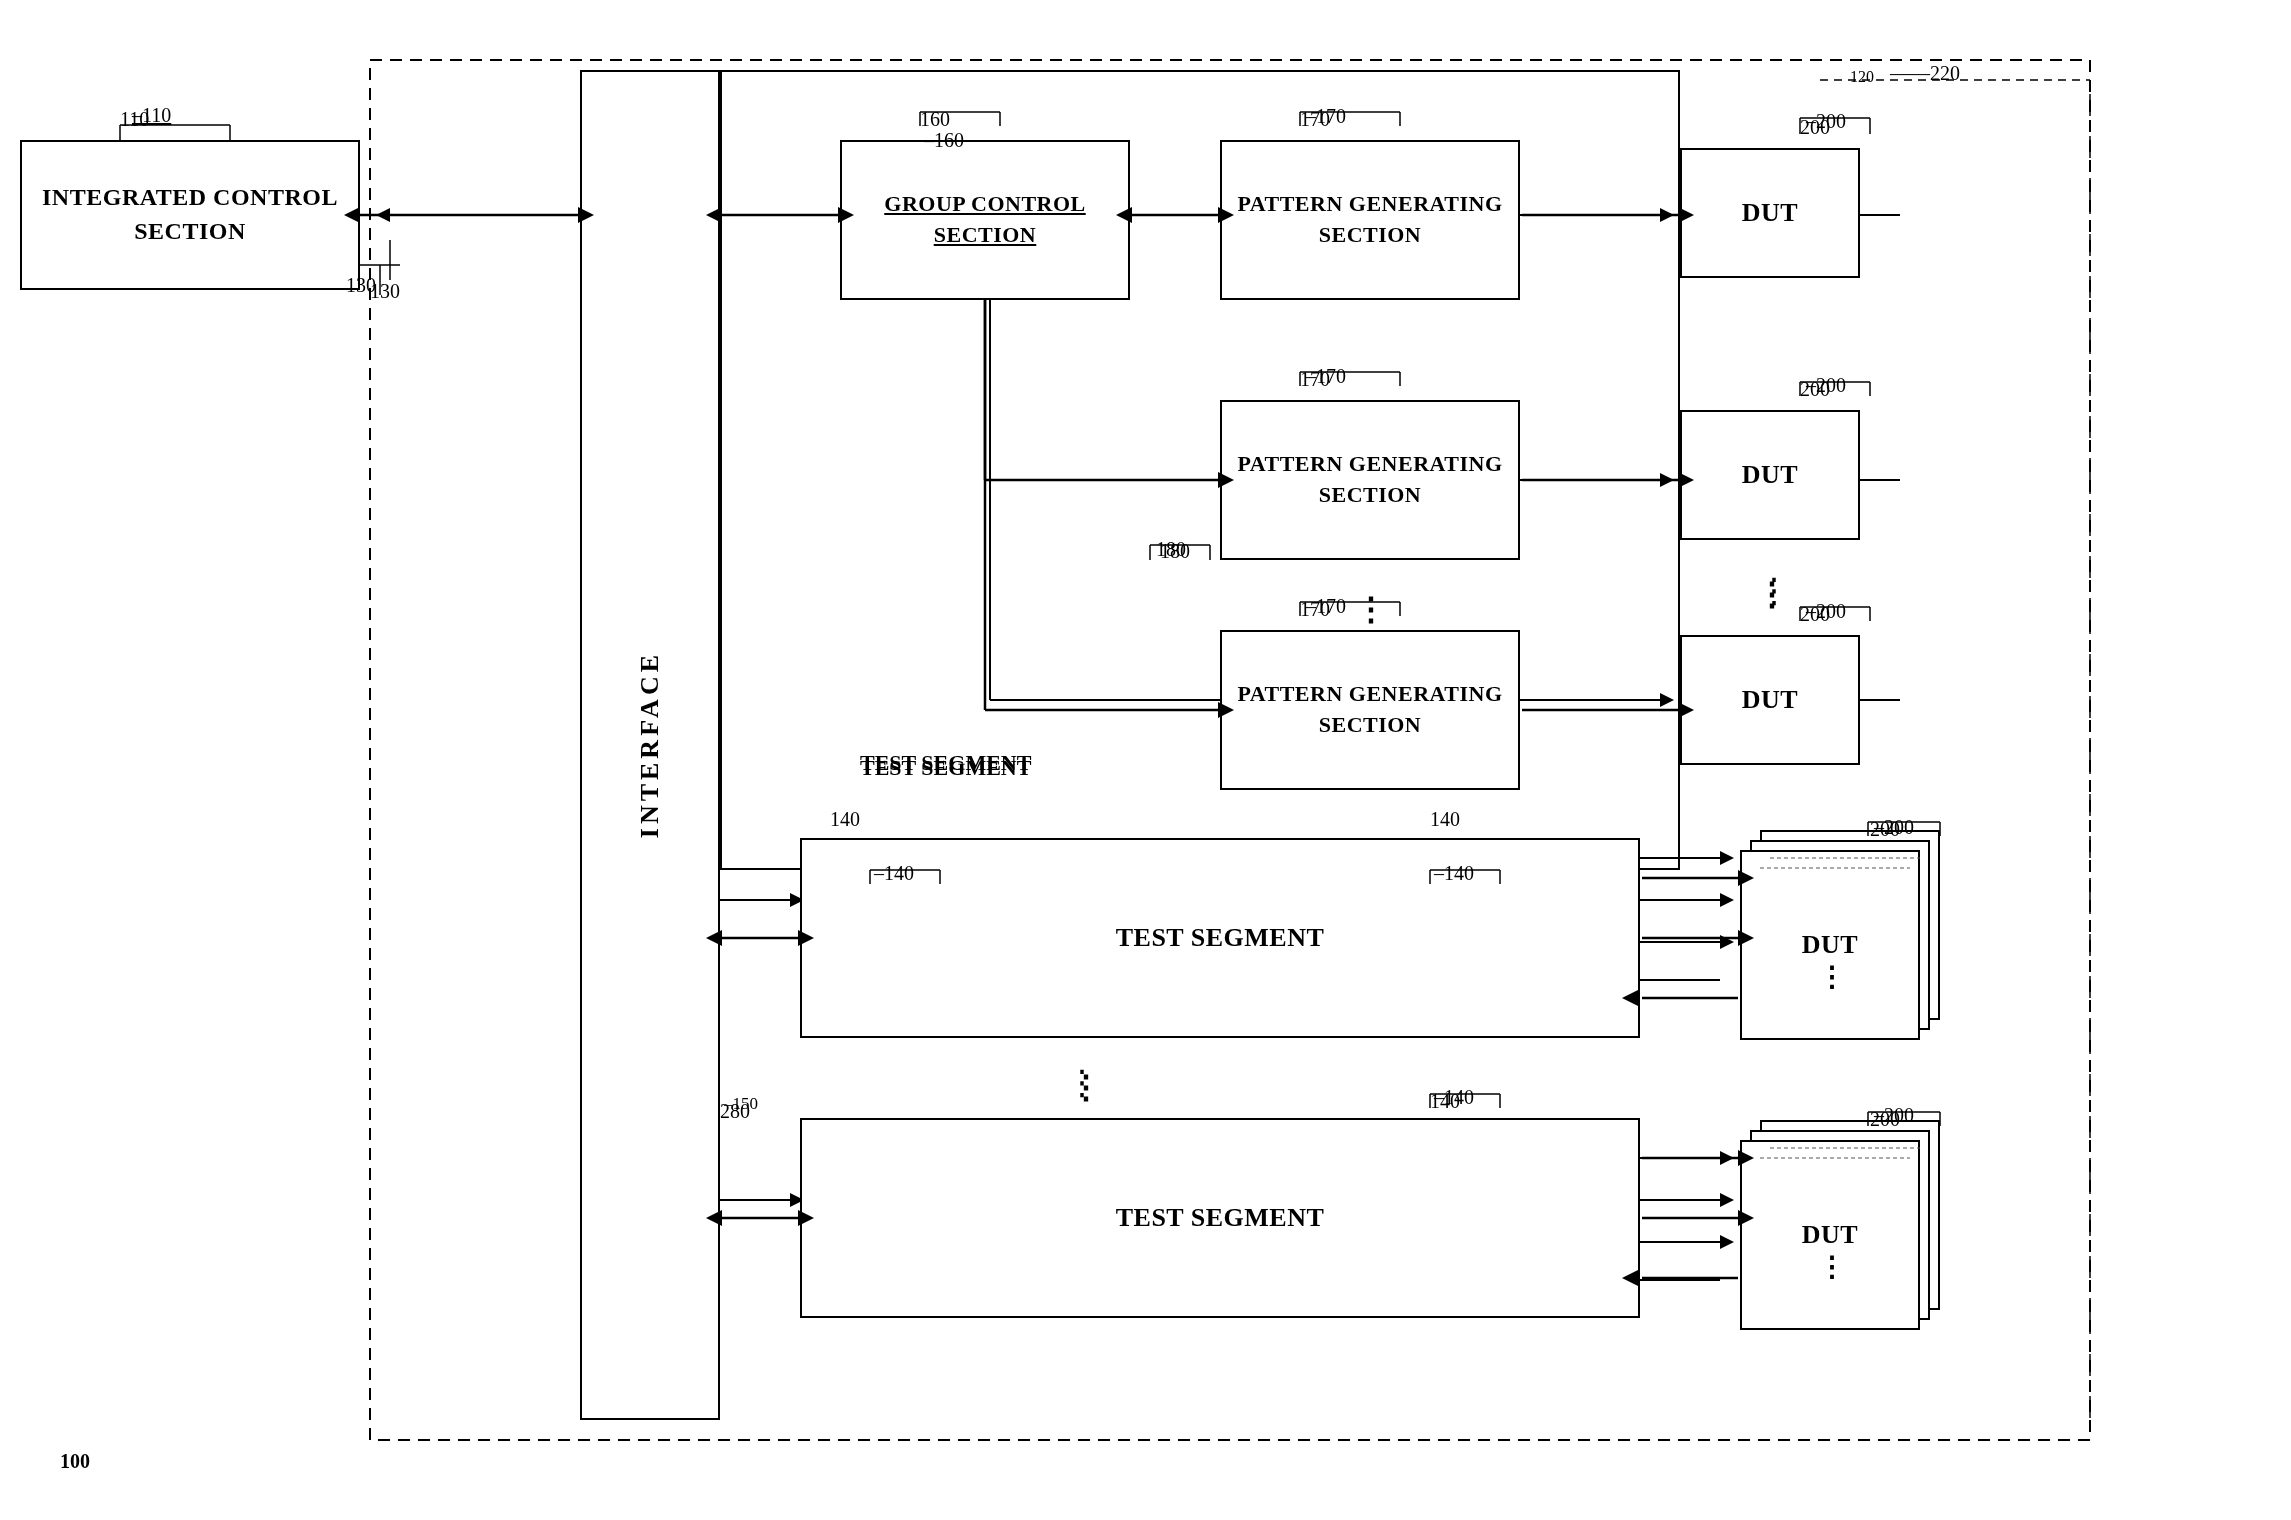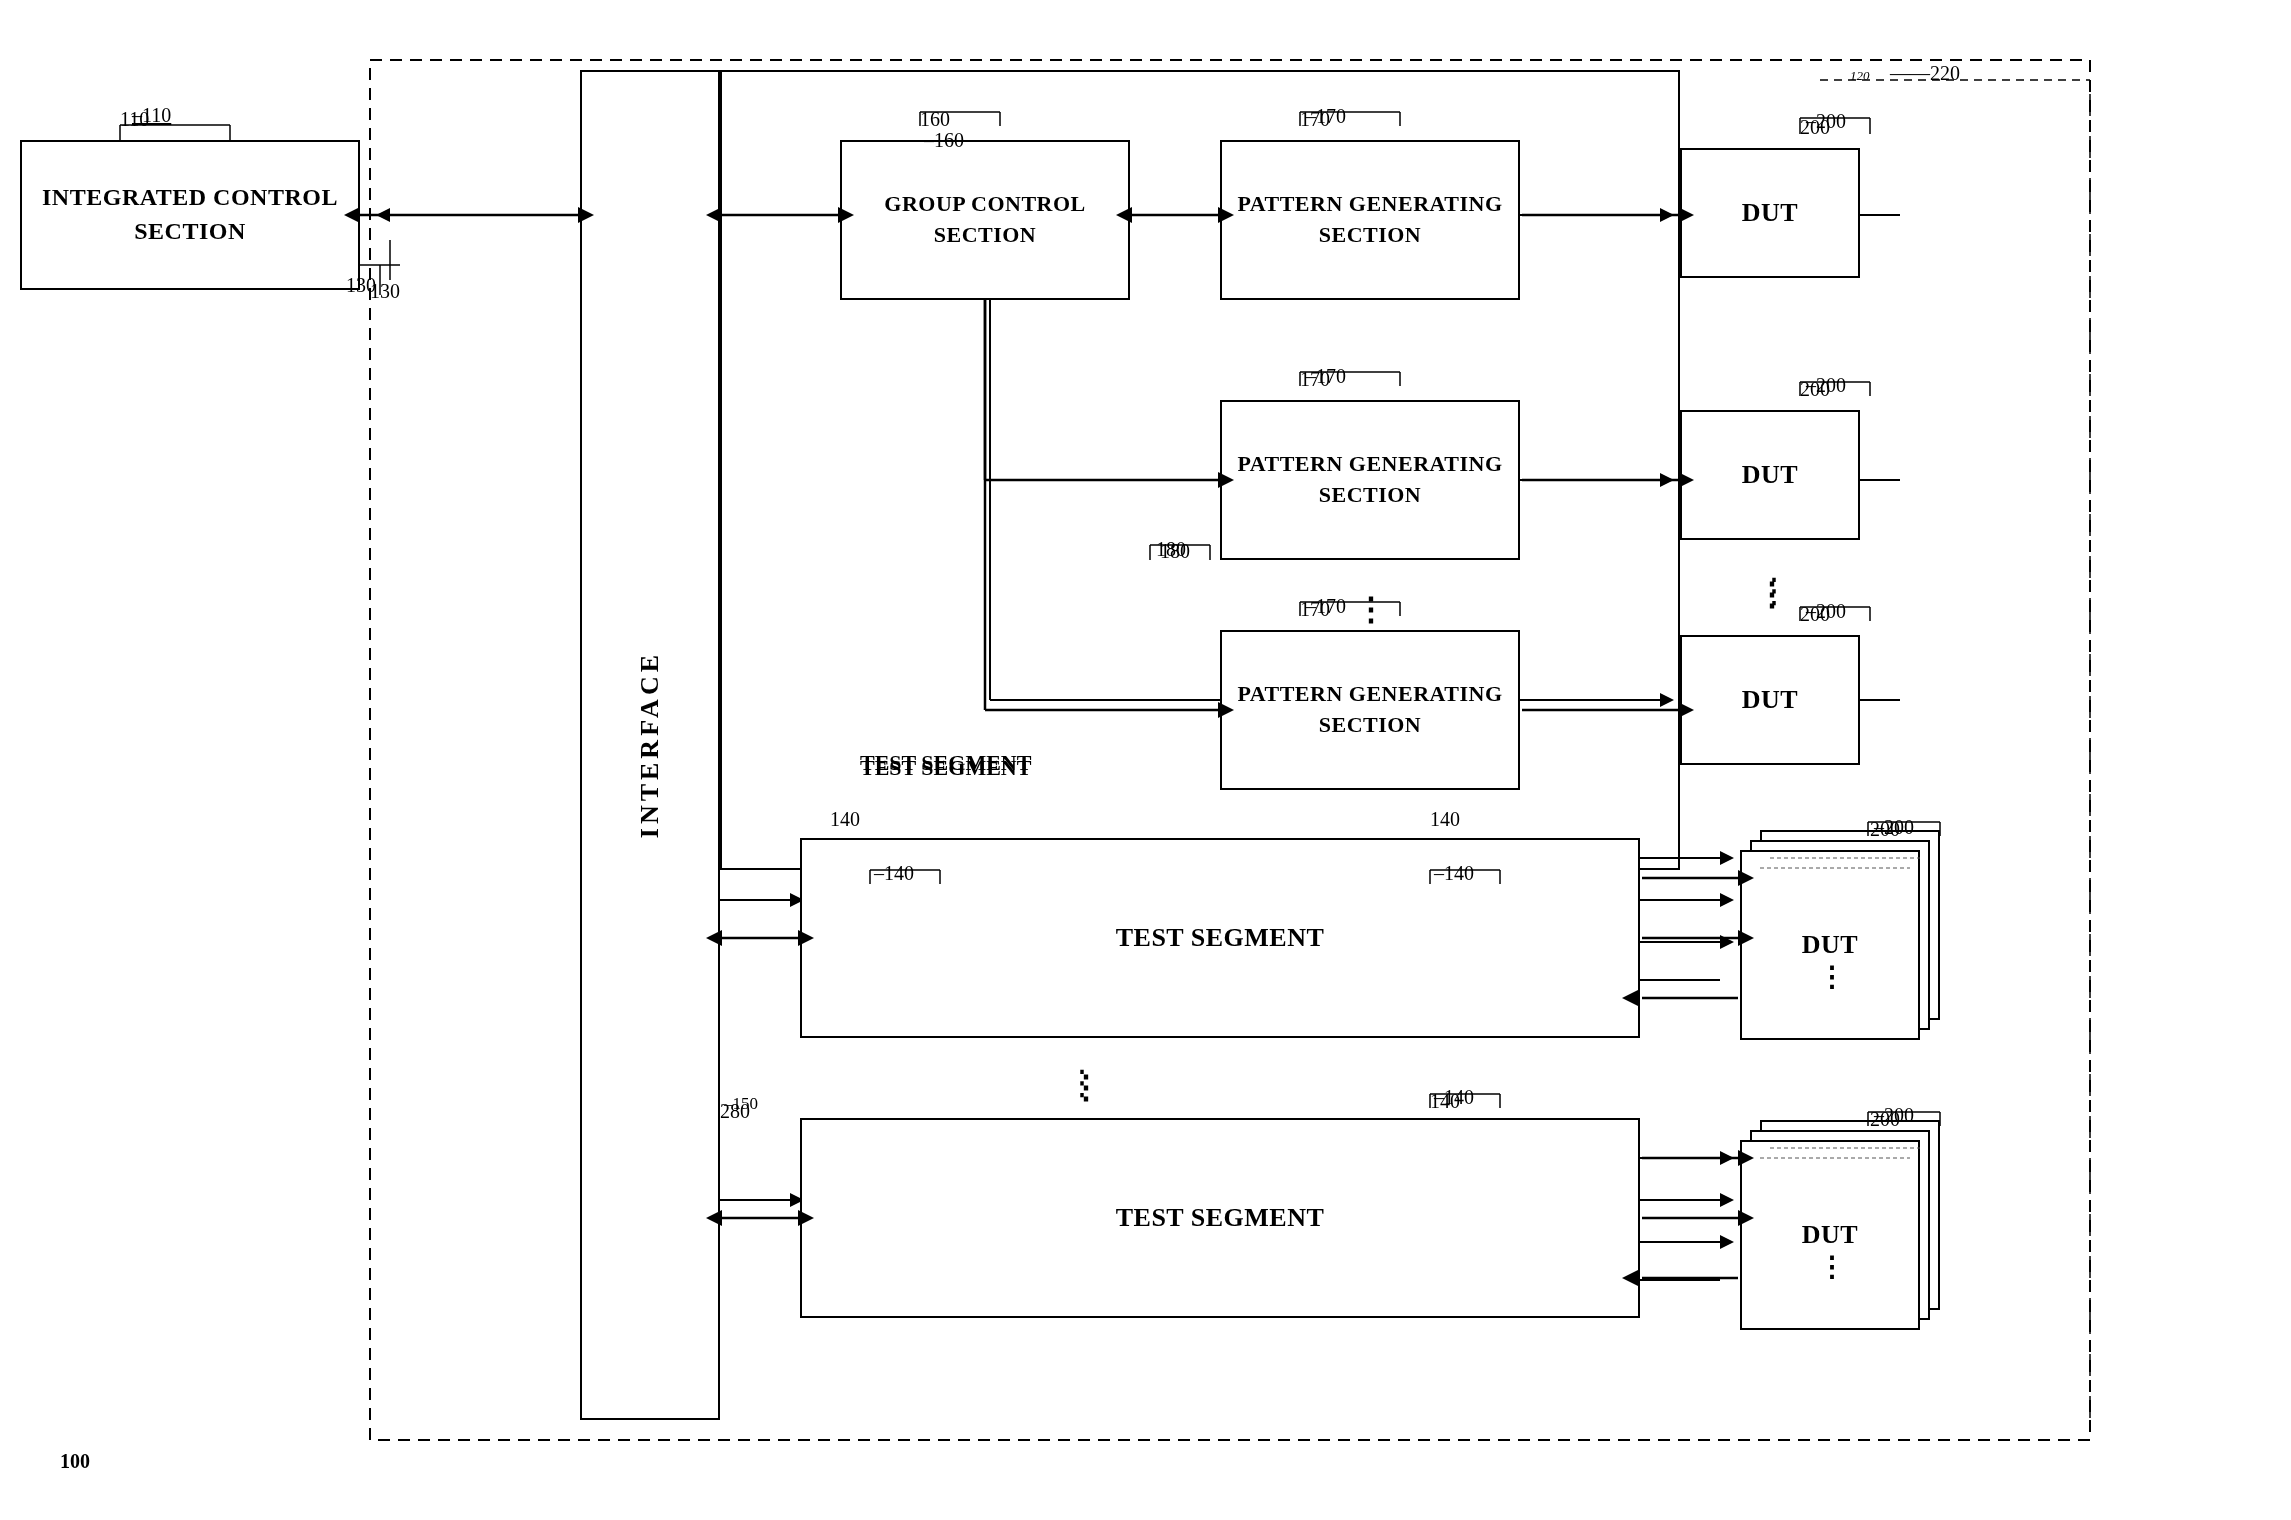--- a/index.html
+++ b/index.html
@@ -142,21 +142,21 @@
 
   <div class="label" style="left:370px; top:280px;">130</div>
 
   <div class="box" style="left:580px; top:70px; width:140px; height:1350px; font-size:26px; writing-mode:vertical-rl; text-orientation:mixed; letter-spacing:4px;">
     <span style="transform: rotate(180deg);">INTERFACE</span>
   </div>
 
   <div class="box box-dashed" style="left:720px; top:70px; width:960px; height:800px; background:transparent; border:2px solid #000;"></div>
 
   <div class="box" style="left:840px; top:140px; width:290px; height:160px; font-size:22px; line-height:1.4;">
-    <span style="white-space:pre-line; ">GROUP CONTROL
+    <span style="white-space:pre-line; text-decoration:underline;">GROUP CONTROL
 SECTION</span>
   </div>
 
   <div class="label" style="left:920px; top:108px;">160</div>
 
   <div class="box" style="left:1220px; top:140px; width:300px; height:160px; font-size:22px; line-height:1.4;">
     <span style="white-space:pre-line; text-align:center;">PATTERN GENERATING
 SECTION</span>
   </div>
 
@@ -197,21 +197,21 @@
   <div class="label" style="left:1800px; top:378px;">200</div>
 
   <div style="position:absolute; left:1756px; top:575px; font-size:32px; font-weight:bold;">⋮</div>
 
   <div class="box" style="left:1680px; top:635px; width:180px; height:130px; font-size:26px;">
     <span>DUT</span>
   </div>
 
   <div class="label" style="left:1800px; top:603px;">200</div>
 
-  <div class="label" style="left:1850px; top:68px; font-size:13px;font-style:italic;">120</div>
+  <div class="label" style="left:1850px; top:68px; font-size:16px;">120</div>
 
   <div class="box" style="left:800px; top:838px; width:840px; height:200px; font-size:26px; font-weight:bold;">
     <span>TEST SEGMENT</span>
   </div>
 
   <div class="label" style="left:830px; top:808px;">140</div>
 
   <div class="label" style="left:1430px; top:808px;">140</div>
 
   <div class="label" style="left:720px; top:1100px;">280</div>

